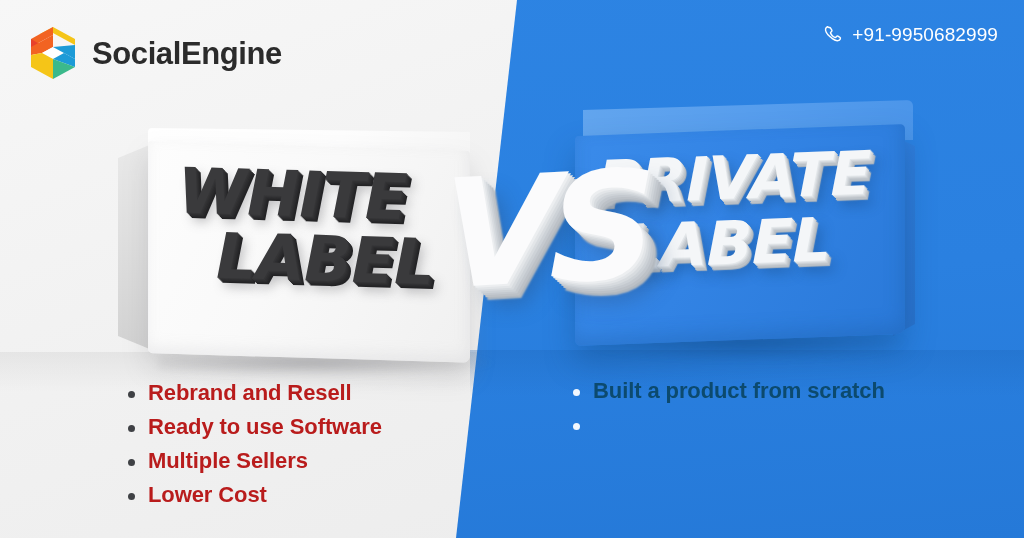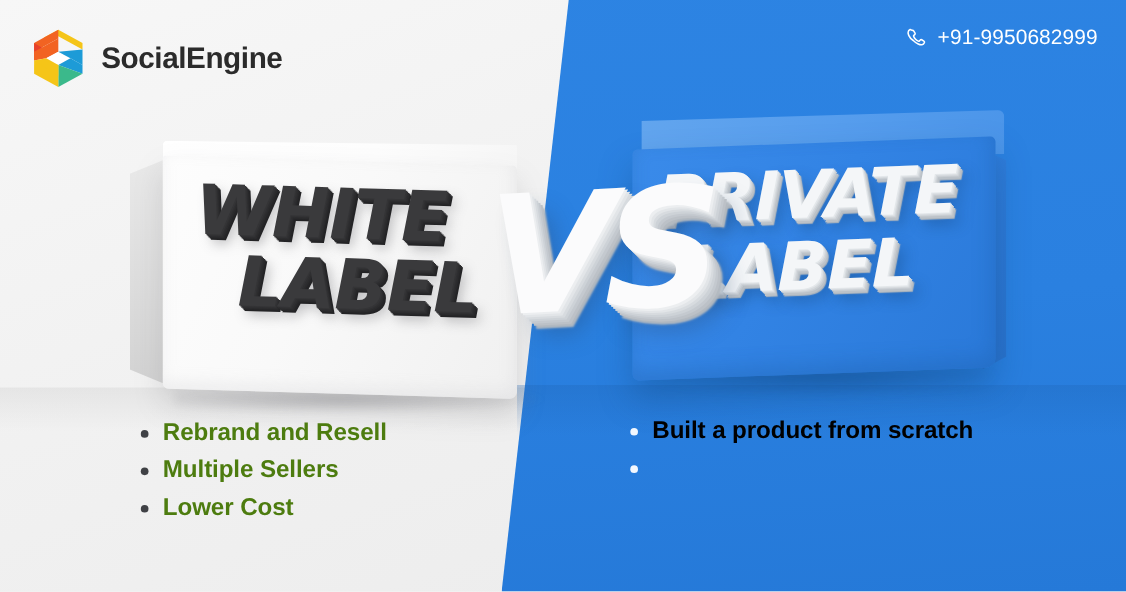--- a/index.html
+++ b/index.html
@@ -31,21 +31,21 @@
     position:absolute;left:470px;top:350px;width:554px;height:46px;
     background:linear-gradient(180deg,rgba(30,100,180,.30),rgba(40,120,210,0));
   }
 
   
   .logo-wrap{
     position:absolute;left:28px;top:25px;display:flex;align-items:center;gap:14px;
   }
   .logo-mark{width:50px;height:56px;display:block;}
   .logo-text{
-    font-size:27px;font-weight:600;color:#2b2b2b;letter-spacing:-.4px;
+    font-size:31px;font-weight:600;color:#2b2b2b;letter-spacing:-.4px;
     font-family:"Liberation Sans", sans-serif;line-height:1;
   }
   .contact{
     position:absolute;right:26px;top:20px;text-align:right;color:#ffffff;
   }
   .contact-row{
     display:flex;align-items:center;justify-content:flex-end;gap:9px;
     font-size:19px;font-weight:400;line-height:1.55;letter-spacing:.1px;
     white-space:nowrap;
   }
@@ -151,23 +151,23 @@
   
   .bullets{position:absolute;list-style:none;margin:0;padding:0;}
   .bullets li{
     display:flex;align-items:flex-start;gap:13px;
     font-size:22px;font-weight:700;line-height:1;margin-bottom:12px;
     font-family:"Liberation Sans", sans-serif;letter-spacing:-.1px;
   }
   .bullets li .dot{
     width:7px;height:7px;border-radius:50%;flex:0 0 auto;margin-top:9px;
   }
-  .list-left{left:128px;top:382px;color:#4d7c0f;}
+  .list-left{left:128px;top:382px;color:#b91c1c;}
   .list-left .dot{background:#3f4145;}
-  .list-right{left:573px;top:380px;color:#000000;}
+  .list-right{left:573px;top:380px;color:#0c4a6e;}
   .list-right .dot{background:#f2f7fe;}
 </style>
 </head>
 <body>
 
 <div id="stage">
 
   <div class="bg-white-half"></div>
   <div class="white-floor"></div>
   <div class="bg-blue-half"></div>
@@ -222,20 +222,24 @@
 
   <div class="vs">VS</div>
 
   <ul class="bullets list-left">
     <li>
       <span class="dot"></span>
       <span>Rebrand and Resell</span>
     </li>
     <li>
       <span class="dot"></span>
+      <span>Ready to use Software</span>
+    </li>
+    <li>
+      <span class="dot"></span>
       <span>Multiple Sellers</span>
     </li>
     <li>
       <span class="dot"></span>
       <span>Lower Cost</span>
     </li>
   </ul>
 
   <ul class="bullets list-right">
     <li>

